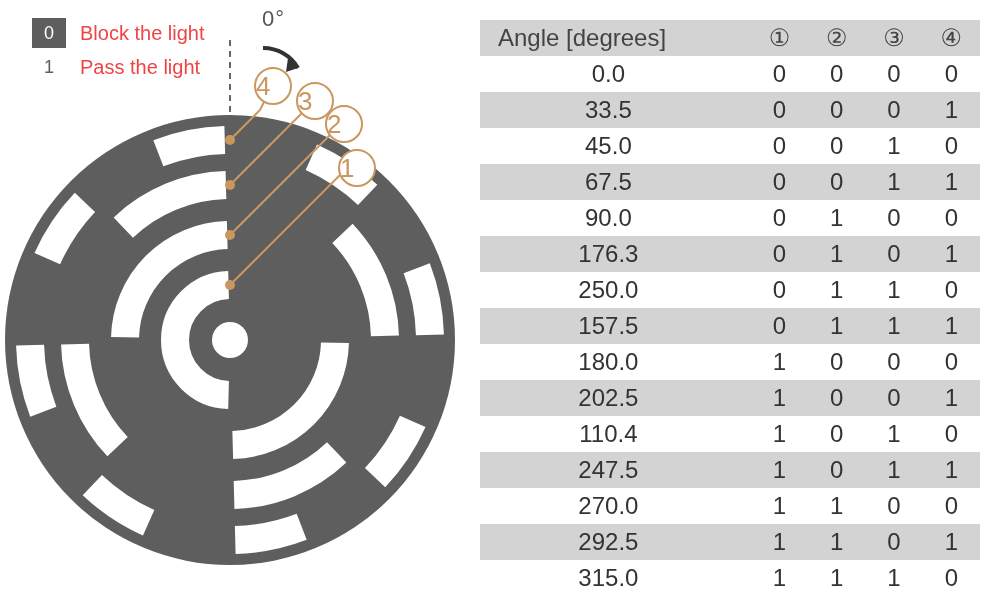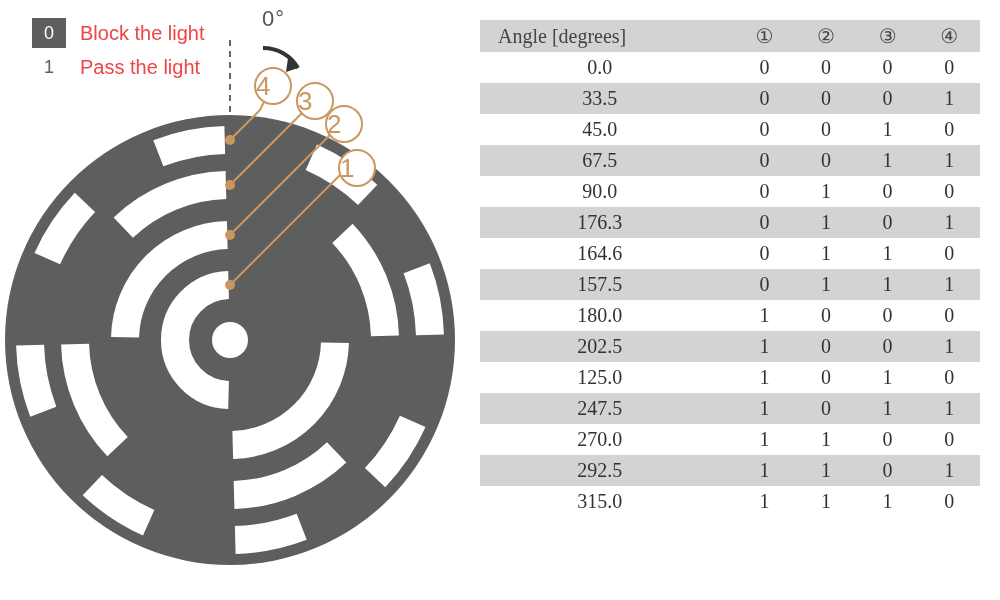--- a/index.html
+++ b/index.html
@@ -72,22 +72,21 @@
     top: 40px;
     left: 0;
     width: 480px;
     height: 560px;
   }
 
   
   table {
     width: 100%;
     border-collapse: collapse;
-    font-size: 20px;
-    font-family: Liberation Serif, serif;
+    font-size: 24px;
   }
   th, td {
     padding: 4px 10px;
     text-align: center;
     font-weight: normal;
   }
   thead th {
     background: #d3d3d3;
     color: #444;
   }
@@ -233,21 +232,21 @@
             <td>0</td>
           </tr>
           <tr>
             <td>176.3</td>
             <td>0</td>
             <td>1</td>
             <td>0</td>
             <td>1</td>
           </tr>
           <tr>
-            <td>164.6</td>
+            <td>250.0</td>
             <td>0</td>
             <td>1</td>
             <td>1</td>
             <td>0</td>
           </tr>
           <tr>
             <td>157.5</td>
             <td>0</td>
             <td>1</td>
             <td>1</td>
@@ -261,21 +260,21 @@
             <td>0</td>
           </tr>
           <tr>
             <td>202.5</td>
             <td>1</td>
             <td>0</td>
             <td>0</td>
             <td>1</td>
           </tr>
           <tr>
-            <td>125.0</td>
+            <td>110.4</td>
             <td>1</td>
             <td>0</td>
             <td>1</td>
             <td>0</td>
           </tr>
           <tr>
             <td>247.5</td>
             <td>1</td>
             <td>0</td>
             <td>1</td>

